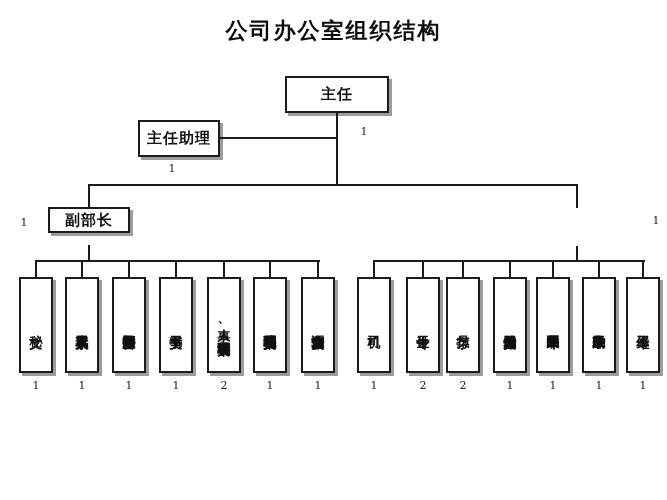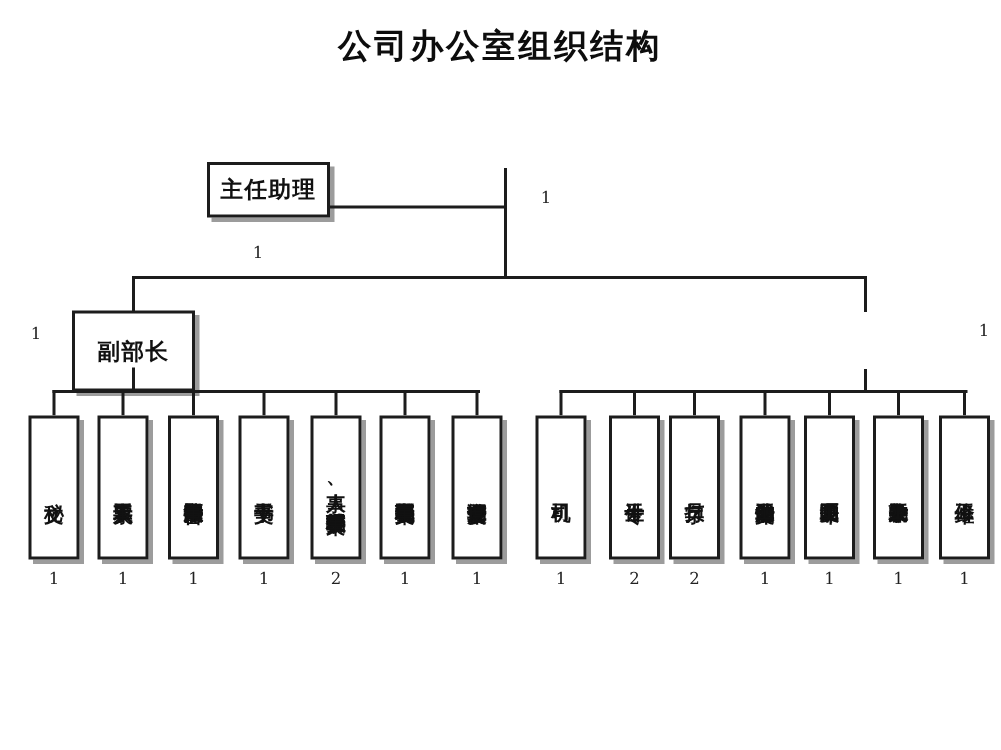--- a/index.html
+++ b/index.html
@@ -61,28 +61,31 @@
     text-align:center;
   }
 </style>
 </head>
 <body>
 
 <div id="stage">
 
   <div class="title">公司办公室组织结构</div>
 
+  <div class="hbox" style="left:285px;top:76px;width:104px;height:37px;">
+    <span>主任</span>
+  </div>
   <div class="num" style="left:356px;top:125px;width:16px;">1</div>
 
-  <div class="hbox" style="left:138px;top:108px;width:82px;height:37px;font-family:Liberation Mono, monospace;">
+  <div class="hbox" style="left:138px;top:120px;width:82px;height:37px;font-family:Liberation Mono, monospace;">
     <span>主任助理</span>
   </div>
   <div class="num" style="left:160px;top:162px;width:24px;">1</div>
 
-  <div class="hbox" style="left:48px;top:207px;width:82px;height:54px;">
+  <div class="hbox" style="left:48px;top:207px;width:82px;height:26px;">
     <span>副部长</span>
   </div>
   <div class="num" style="left:16px;top:216px;width:16px;">1</div>
 
   <div class="num" style="left:648px;top:214px;width:16px;">1</div>
 
 <div class="line" style="left: 336px; top: 112px; width: 2px; height: 74px;"></div>
     <div class="line" style="left: 220px; top: 137px; width: 118px; height: 2px;"></div>
     <div class="line" style="left: 88px; top: 184px; width: 490px; height: 2px;"></div>
     <div class="line" style="left: 88px; top: 184px; width: 2px; height: 24px;"></div>

